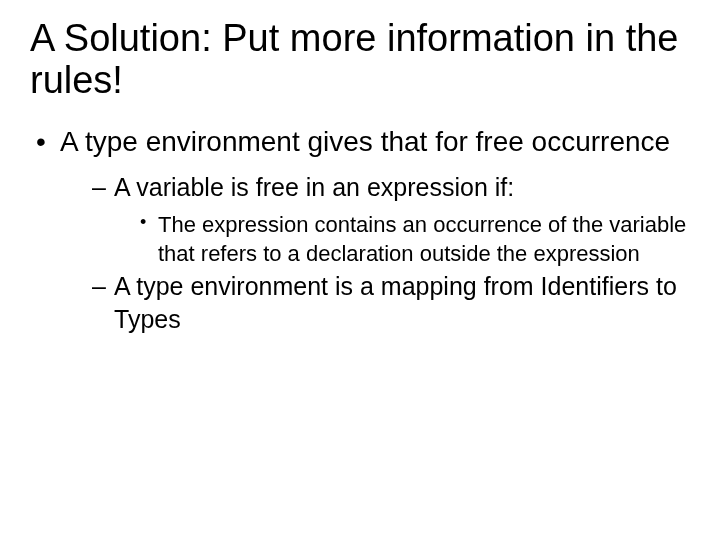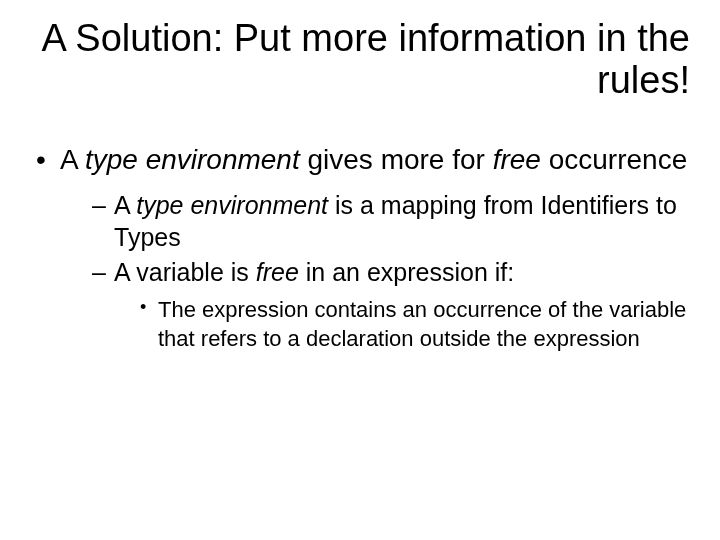--- a/index.html
+++ b/index.html
@@ -1,48 +1,48 @@
 <!DOCTYPE html>
 <html><head>
   <meta charset="utf-8">
   <style>
     * { margin: 0; padding: 0; box-sizing: border-box; }
     html, body { width: 720px; height: 540px; background: #fff; font-family: Arial, Helvetica, sans-serif; color: #000; }
     .slide { width: 720px; height: 540px; padding: 18px 30px 30px 30px; }
-    .title { font-size: 38px; line-height: 1.1; text-align: right; margin-bottom: 40px; font-weight: 400; }
+    .title { font-size: 38px; line-height: 1.1; text-align: left; margin-bottom: 22px; font-weight: 400; }
     .lvl1 { list-style: none; padding-left: 6px; }
     .lvl1 > li { font-size: 28px; line-height: 1.25; padding-left: 24px; position: relative; margin-bottom: 4px; }
     .lvl1 > li::before { content: "•"; position: absolute; left: 0; top: 0; }
     .lvl2 { list-style: none; padding-left: 32px; margin-top: 12px; }
     .lvl2 > li { font-size: 25px; line-height: 1.3; padding-left: 22px; position: relative; margin-bottom: 2px; }
     .lvl2 > li::before { content: "–"; position: absolute; left: 0; top: 0; }
     .lvl3 { list-style: none; padding-left: 26px; margin-top: 8px; }
     .lvl3 > li { font-size: 22px; line-height: 1.3; padding-left: 18px; position: relative; }
     .lvl3 > li::before { content: "•"; position: absolute; left: 0; top: 0; font-size: 18px; }
-    .it { font-style: italic; }
+    .it { }
   </style>
 </head>
 <body>
 
 <div class="slide">
   <h1 class="title">A Solution: Put more information in the rules!</h1>
 
   <ul class="lvl1">
     <li>
-      <span><span>A </span><span class="it">type environment</span><span> gives more for </span><span class="it">free</span><span> occurrence</span></span>
+      <span><span>A </span><span class="it">type environment</span><span> gives that for </span><span class="it">free</span><span> occurrence</span></span>
 
       <ul class="lvl2">
-        <li>
-          <span>A </span><span class="it">type environment</span><span> is a mapping from Identifiers to Types</span>
-        </li>
         <li>
           <span>A variable is </span><span class="it">free</span><span> in an expression if:</span>
 
           <ul class="lvl3">
             <li>
               <span>The expression contains an occurrence of the variable that refers to a declaration outside the expression</span>
             </li>
           </ul>
         </li>
+        <li>
+          <span>A </span><span class="it">type environment</span><span> is a mapping from Identifiers to Types</span>
+        </li>
       </ul>
     </li>
   </ul>
 </div>
 
 </body></html>

